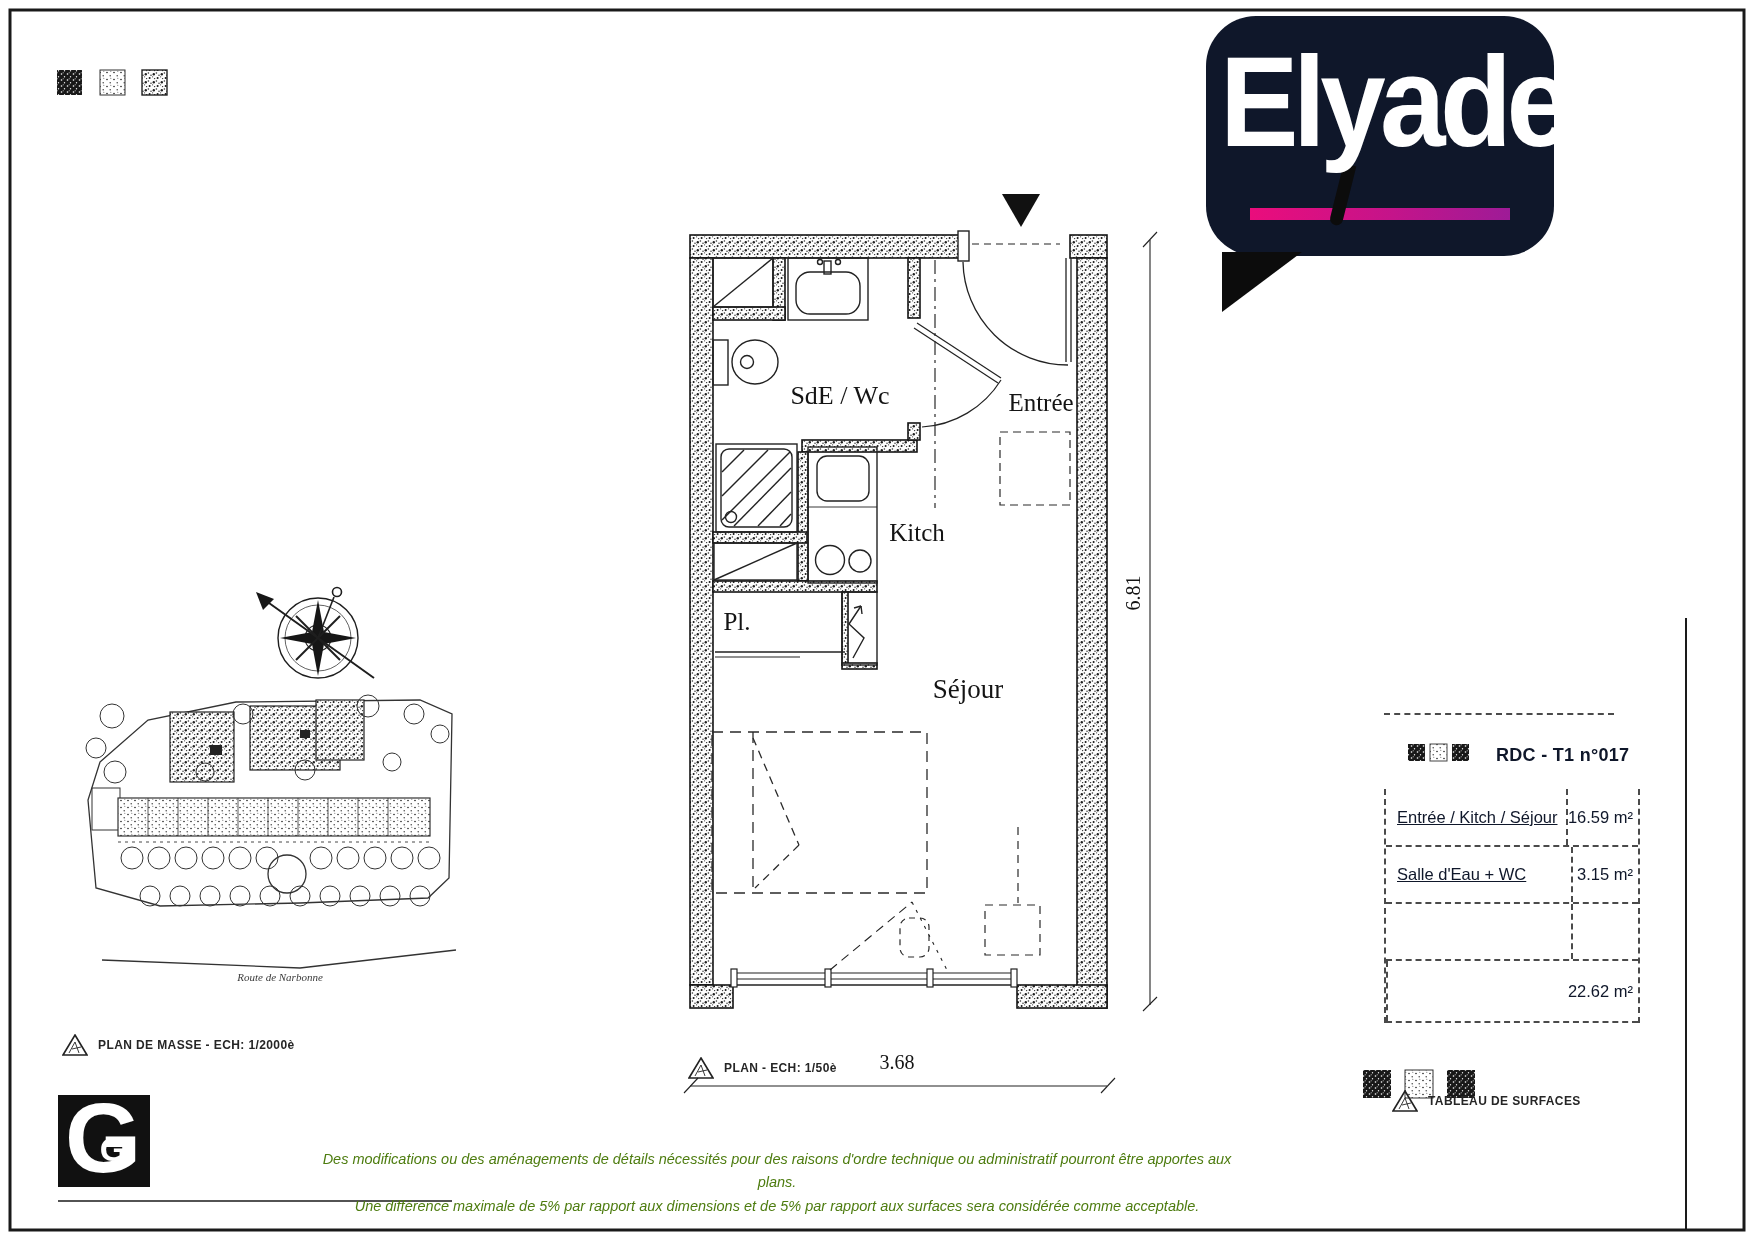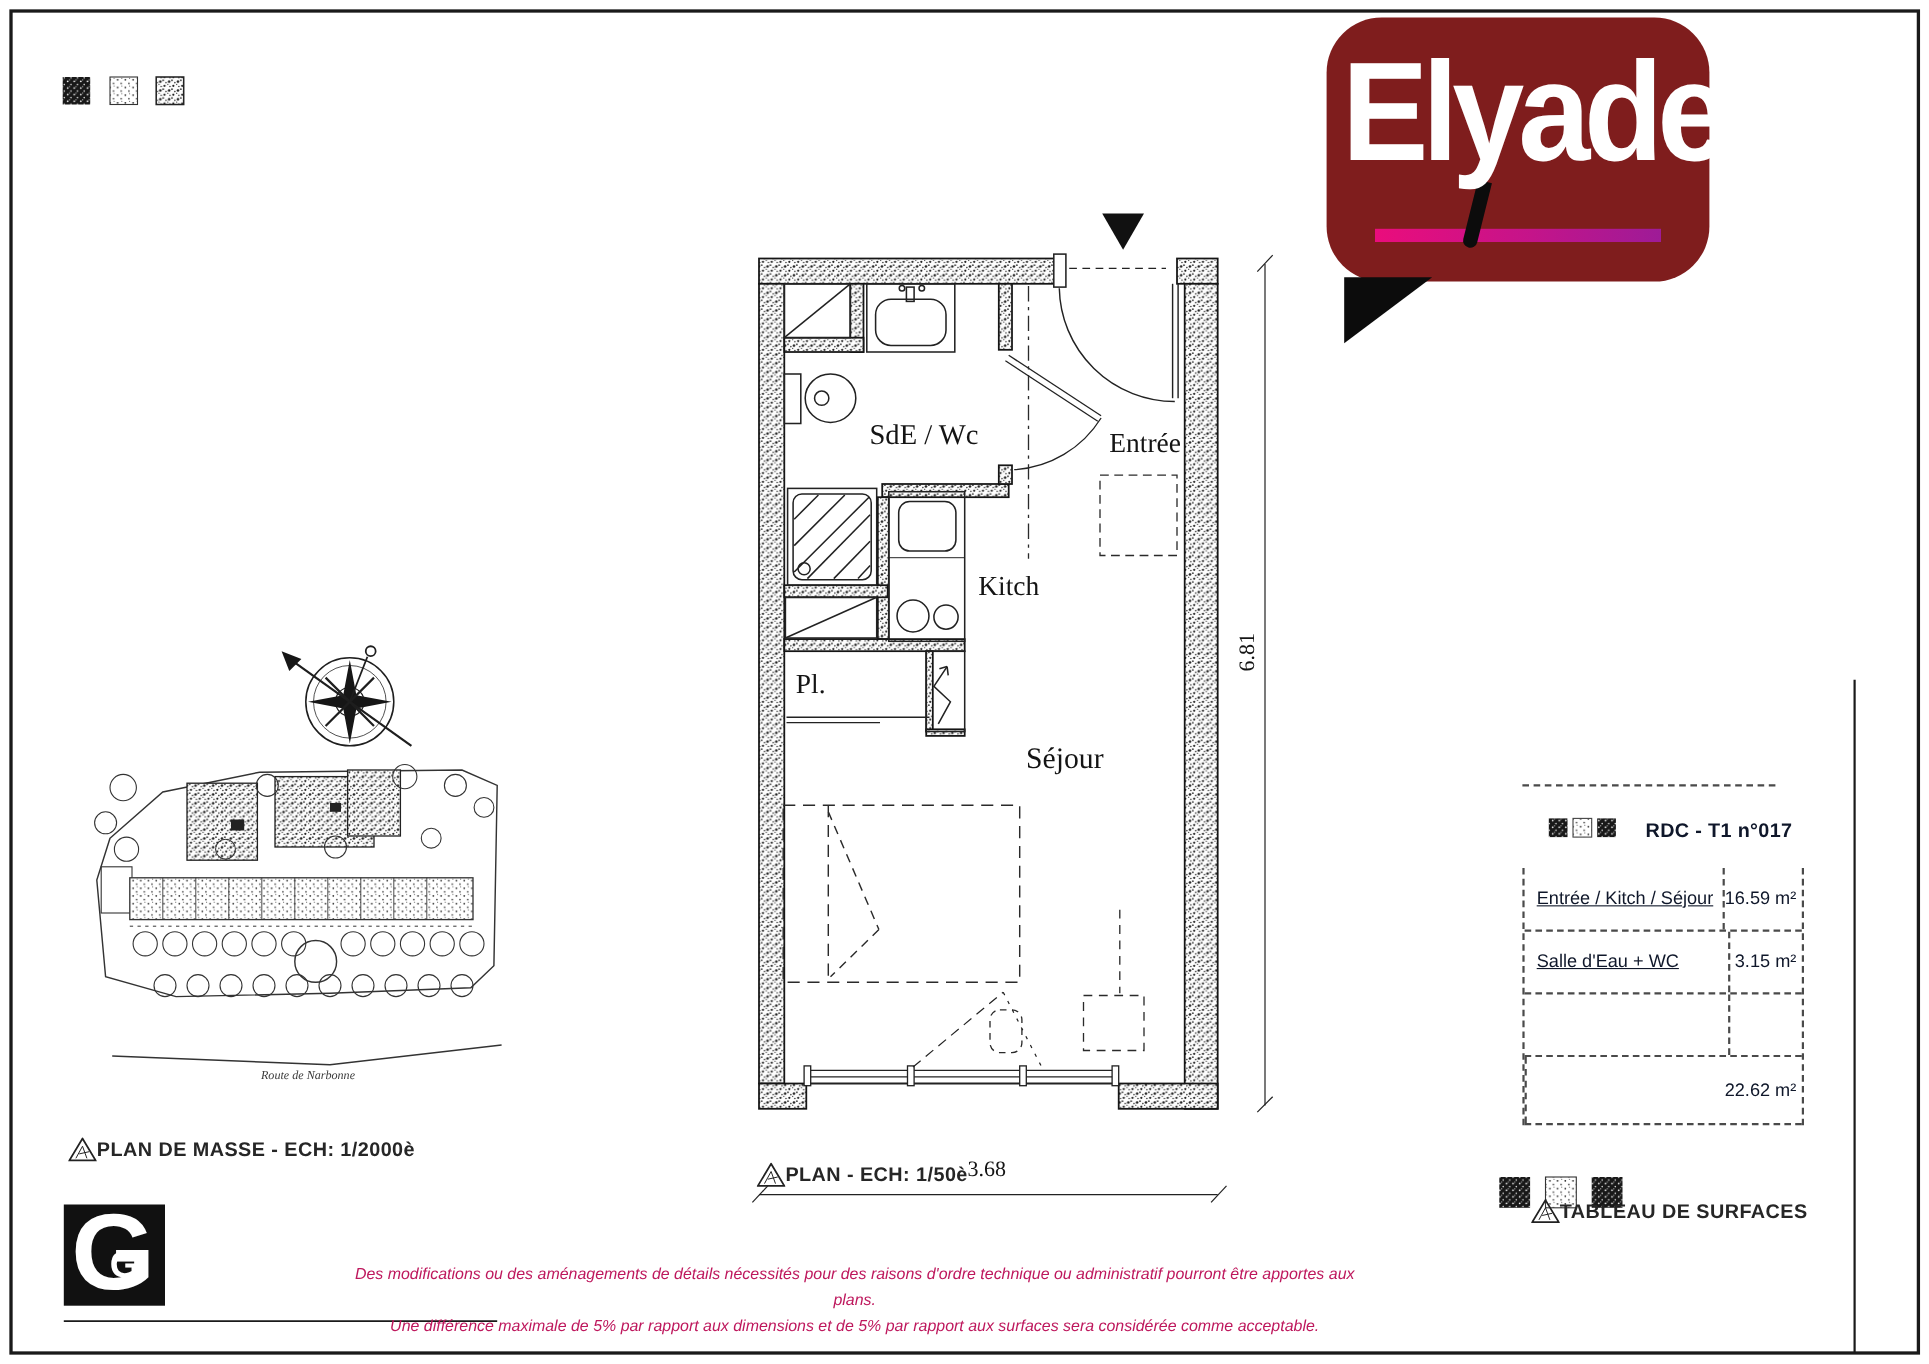--- a/index.html
+++ b/index.html
@@ -2,52 +2,52 @@
 <html><head>
 <meta charset="utf-8">
 <style>
   html,body{margin:0;padding:0;background:#e8e8e8;}
   #page{position:relative;width:1754px;height:1240px;background:#ffffff;overflow:hidden;
         font-family:"Liberation Sans",sans-serif;color:#1d1d1d;}
   #bg-svg{position:absolute;left:0;top:0;z-index:1;}
   .overlay{position:absolute;z-index:2;}
 
   
-  .logo-bubble{left:1206px;top:16px;width:348px;height:240px;background:#7f1d1d;
+  .logo-bubble{left:1206px;top:16px;width:348px;height:240px;background:#0f172a;
                border-radius:50px;}
   .logo-tail{left:1222px;top:252px;width:0;height:0;border-top:60px solid #0c0c0c;
              border-right:80px solid transparent;}
   .logo-text{position:absolute;left:0;right:0;top:22px;text-align:center;color:#ffffff;
              font-size:128px;font-weight:bold;letter-spacing:-6px;line-height:1;
              transform:scaleX(.92);transform-origin:center;z-index:4;}
   .logo-underline{position:absolute;left:44px;right:44px;bottom:36px;height:12px;z-index:2;
                   background:linear-gradient(90deg,#ea0d7c 0%,#c4148a 55%,#9e1b97 100%);}
   .logo-descender{position:absolute;left:130px;top:148px;width:13px;height:62px;background:#0c0c0c;
                   transform:rotate(14deg);border-radius:0 0 8px 8px;z-index:3;}
 
   
-  .caption{display:flex;align-items:center;gap:0;font-weight:bold;font-size:18px;
+  .caption{display:flex;align-items:center;gap:10px;font-weight:bold;font-size:12px;
            letter-spacing:.4px;color:#262626;white-space:nowrap;}
 
   
   .stable{left:1384px;top:713px;width:256px;color:#0f172a;font-size:16.5px;}
   .stable .topline{width:230px;border-top:2px dashed #4a4a4a;}
   .stable .shead{position:relative;height:74px;}
   .stable .shead .htxt{position:absolute;left:112px;top:30px;font-weight:bold;font-size:18px;
                        letter-spacing:.3px;white-space:nowrap;}
   .stable .sbox{border-left:2px dashed #4a4a4a;border-right:2px dashed #4a4a4a;}
   .srow{display:flex;align-items:stretch;border-bottom:2px dashed #4a4a4a;}
   .srow .lab{width:174px;padding-left:11px;display:flex;align-items:center;text-decoration:underline;}
   .srow .val{flex:1;border-left:2px dashed #4a4a4a;display:flex;align-items:center;
              justify-content:flex-end;padding-right:5px;white-space:nowrap;}
   .h56{height:56px}.h55{height:55px}.h60{height:60px}
 
   
   .disclaimer{left:302px;top:1148px;width:950px;text-align:center;font-style:italic;
-              font-size:14.5px;line-height:1.62;color:#be185d;}
+              font-size:14.5px;line-height:1.62;color:#4d7c0f;}
 </style>
 </head>
 <body>
 
 <div id="page">
 
 <svg id="bg-svg" width="1754" height="1240" viewBox="0 0 1754 1240">
   <defs>
     <pattern id="pWall" width="8" height="8" patternUnits="userSpaceOnUse">
       <rect width="8" height="8" fill="#fdfdfd"></rect>

